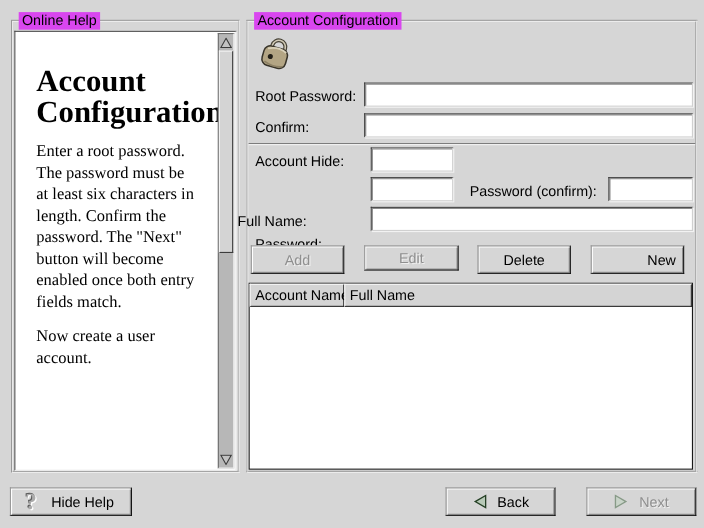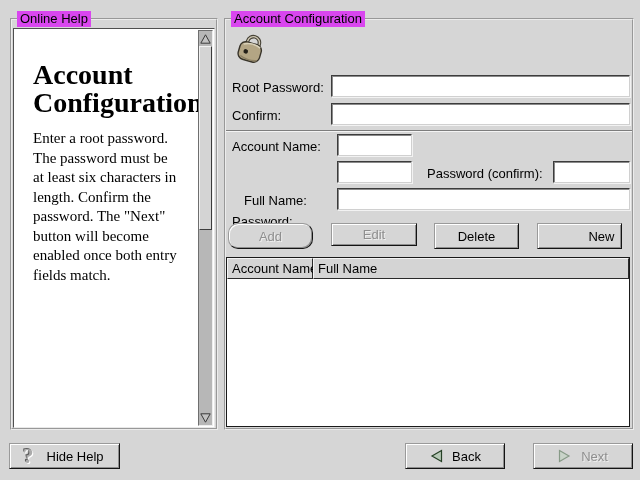--- a/index.html
+++ b/index.html
@@ -182,20 +182,22 @@
     <div class="help-title">Account
 Configuration</div>
     <div class="help-p">Enter a root password.
 The password must be
 at least six characters in
 length. Confirm the
 password. The "Next"
 button will become
 enabled once both entry
 fields match.</div>
+    <div class="help-p">Now create a user
+account.</div>
   </div>
 
   <div id="help-scrollbar">
     <div class="stepper" id="scroll-up">
       <svg width="11" height="10" viewBox="0 0 11 10">
         <polygon points="5.5,0.8 10.2,9.2 0.8,9.2" fill="#c2c2c2" stroke="#3a3a3a" stroke-width="1"></polygon>
       </svg>
     </div>
     <div id="scroll-thumb"></div>
     <div class="stepper" id="scroll-down">
@@ -222,33 +224,33 @@
 </svg>
 
 <div class="field-label" style="left:232px; top:80px;">Root Password:</div>
 <input class="entry" style="left: 331px; top: 75px; width: 299px;" type="password" value="">
 
 <div class="field-label" style="left:232px; top:108px;">Confirm:</div>
 <input class="entry" style="left: 331px; top: 103px; width: 299px;" type="password" value="">
 
 <div class="hsep" style="left:226px; top:130px; width:406px;"></div>
 
-<div class="field-label" style="left:232px; top:139px;">Account Name:</div>
+<div class="field-label" style="left:232px; top:139px;">Account Hide:</div>
 <input class="entry" style="left: 337px; top: 134px; width: 75px;" type="text" value="">
 
 <div class="field-label" style="left:232px; top:166px;margin-top:48px;">Password:</div>
 <input class="entry" style="left: 337px; top: 161px; width: 75px;" type="password" value="">
 
 <div class="field-label" style="left:427px; top:166px;">Password (confirm):</div>
 <input class="entry" style="left: 553px; top: 161px; width: 77px;" type="password" value="">
 
-<div class="field-label" style="left:244px; top:193px;">Full Name:</div>
+<div class="field-label" style="left:216px; top:193px;">Full Name:</div>
 <input class="entry" style="left: 337px; top: 188px; width: 293px;" type="text" value="">
 
-<button class="btn disabled" style="left:228px; top:223px; width:85px; height:26px;border-radius:10px;">Add</button>
+<button class="btn disabled" style="left:228px; top:223px; width:85px; height:26px;">Add</button>
 <button class="btn disabled" style="left:331px; top:223px; width:86px; height:23px;">Edit</button>
 <button class="btn" style="left:434px; top:223px; width:85px; height:26px;">Delete</button>
 <button class="btn" style="left:537px; top:223px; width:85px; height:26px;padding-left:44px;">New</button>
 
 <div id="accounts-table">
   <div id="accounts-thead">
     <div class="th" id="th-account-name">Account Name</div>
     <div class="th" id="th-full-name">Full Name</div>
   </div>
   <div id="accounts-tbody"></div>

